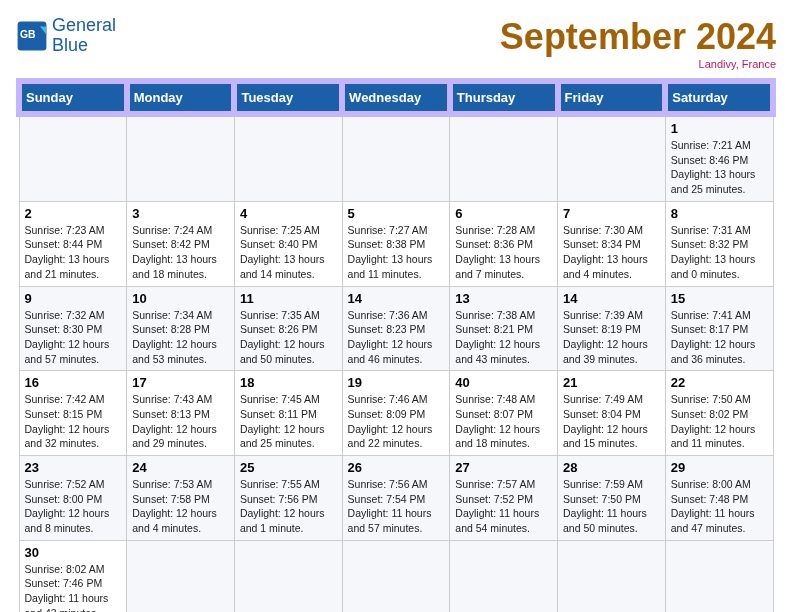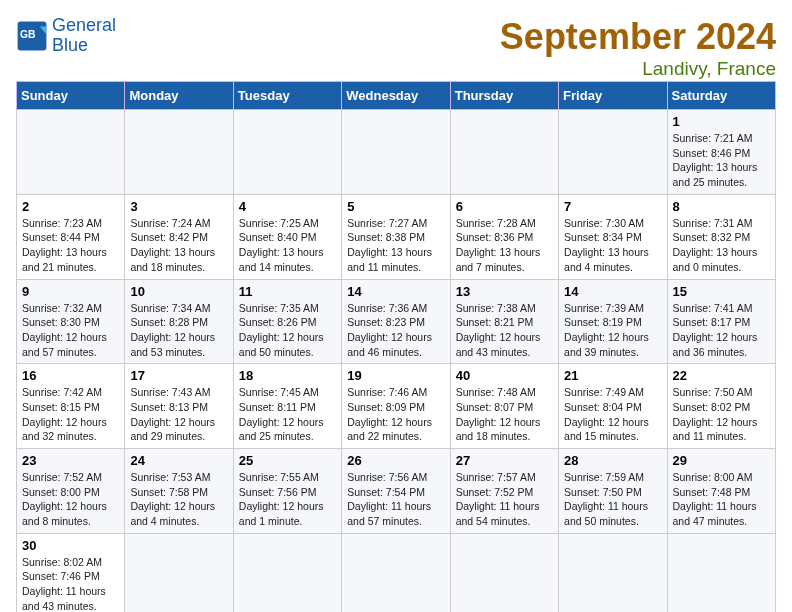--- a/index.html
+++ b/index.html
@@ -7,21 +7,21 @@
       font-family: Arial, sans-serif;
       background: #fff;
       width: 792px;
       min-height: 612px;
       padding: 16px;
     }
     .header {
       display: flex;
       justify-content: space-between;
       align-items: flex-start;
-      margin-bottom: 1px;
+      margin-bottom: 8px;
       gap: 28px;
     }
     .logo {
       display: flex;
       align-items: center;
       gap: 4px;
     }
     .logo-text {
       font-size: 18px;
       font-weight: normal;
@@ -32,36 +32,36 @@
       width: 32px;
       height: 32px;
     }
     .title-block { text-align: right; }
     .month-title {
       font-size: 36px;
       font-weight: bold;
       color: #a16207;
     }
     .location {
-      font-size: 19px;
-      color: #4d7c0f;
+      font-size: 11px;
+      color: #be185d;
     }
     table {
       width: 100%;
       border-collapse: collapse;
       font-size: 11px;
     }
     thead tr th {
       background: #1a5fa8;
       color: #fff;
       padding: 6px 4px;
       text-align: left;
       font-size: 13px;
       font-weight: bold;
-      border: 1px solid #c4b5fd;
+      border: 6px solid #c4b5fd;
     }
     tbody tr td {
       border: 1px solid #ccc;
       vertical-align: top;
       padding: 4px 5px;
       min-height: 80px;
       width: 14.28%;
       background: #fff;
     }
     tbody tr:nth-child(odd) td {

